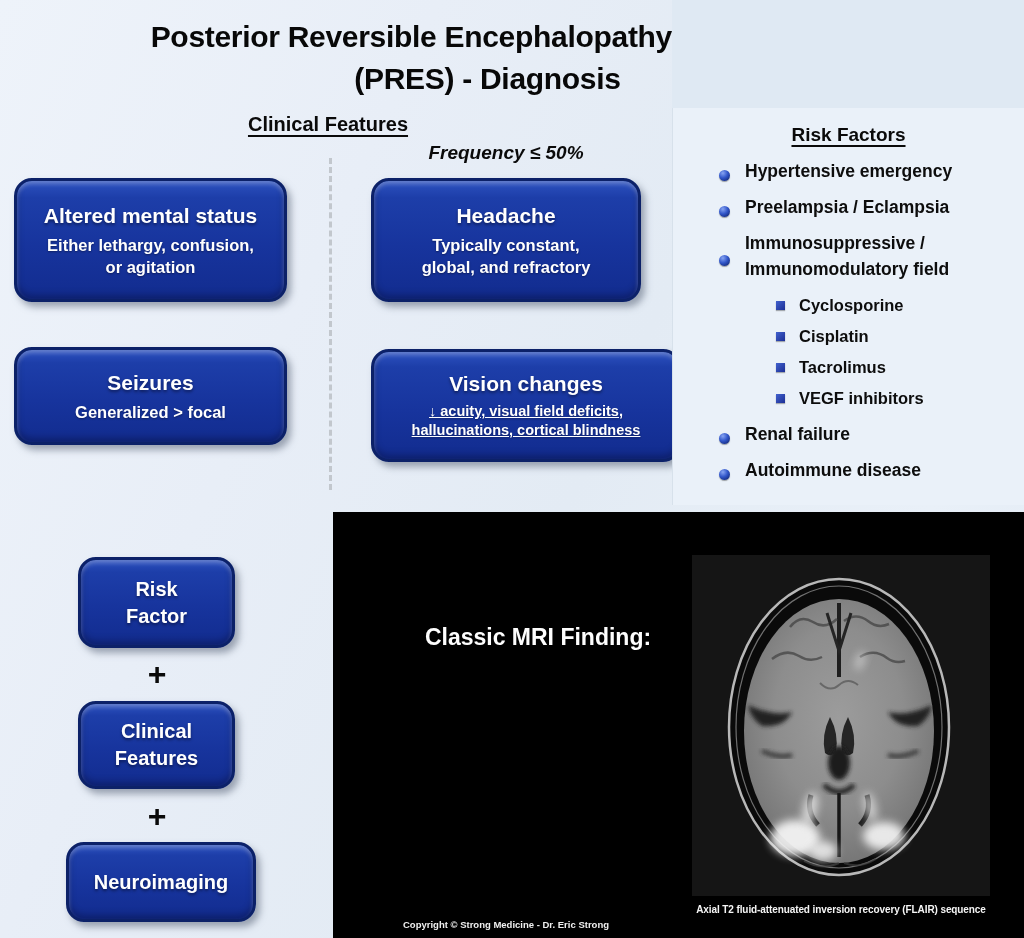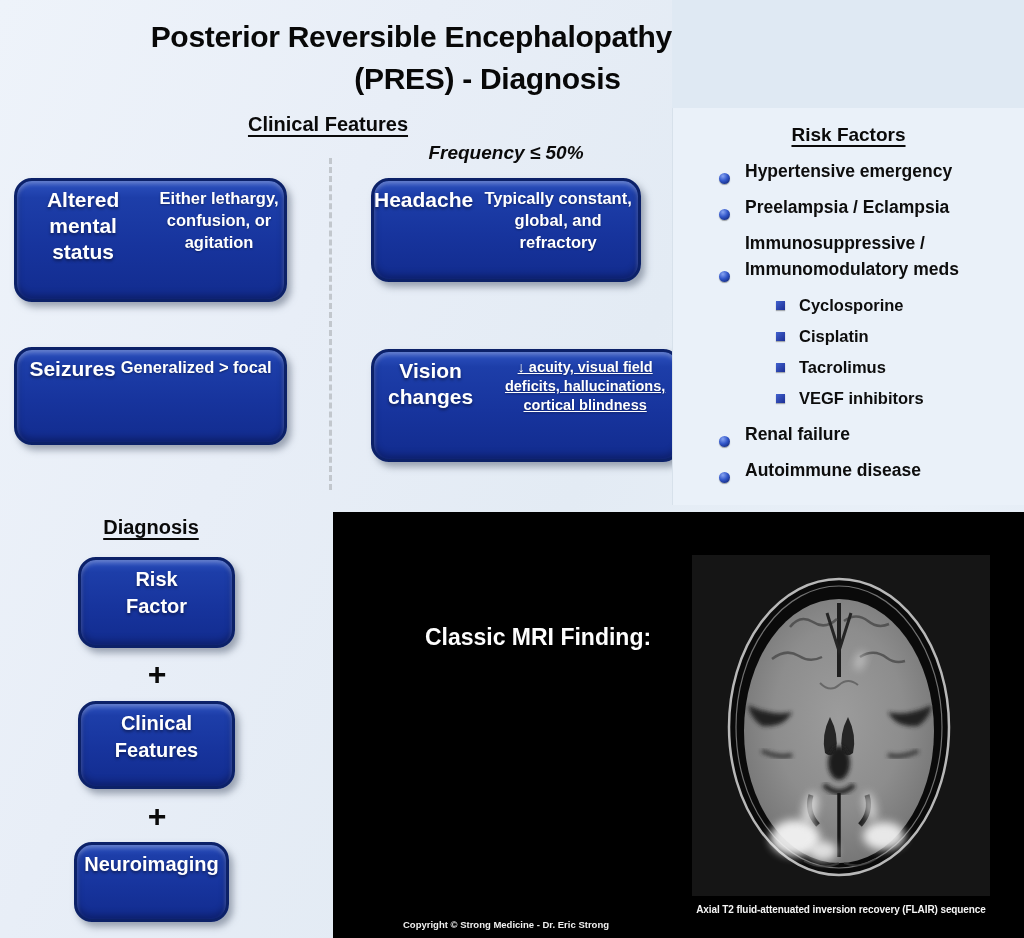--- a/index.html
+++ b/index.html
@@ -19,34 +19,34 @@
   .section-header { font-size:20px; font-weight:bold; color:#0a0a0a; }
   .freq-label { font-size:19px; font-weight:bold; font-style:italic; color:#0a0a0a; }
 
   .divider-dashed { left:329px; top:158px; height:332px; width:0;
     border-left:3px dashed #c2c7cd; }
 
   .bluebox {
     background:linear-gradient(180deg,#2d52c0 0%,#1d3ea9 14%,#17349d 55%,#122c8f 100%);
     border:3px solid #0c2168; border-radius:18px; color:#ffffff;
     box-shadow:4px 5px 7px rgba(90,100,120,0.55), inset 0 3px 4px rgba(255,255,255,0.28), inset 0 -4px 7px rgba(0,0,30,0.30);
-    display:flex; flex-direction:row; justify-content:center; 
-    text-align:center; padding:6px 0; gap:5px;
+    display:flex; flex-direction:column; justify-content:center; align-items:center;
+    text-align:center; padding:6px 8px; gap:5px;
   }
   .bluebox .bb-title { font-size:21px; font-weight:bold; text-shadow:0 2px 3px rgba(0,0,10,0.45); line-height:26px; }
   .bluebox .bb-sub { font-size:16.5px; font-weight:bold; line-height:22px; text-shadow:0 1px 2px rgba(0,0,10,0.4); }
   .bluebox .bb-sub.small { font-size:14.5px; line-height:19px; }
 
   .risk-strip { left:672px; top:0; width:352px; height:108px; background:#dfe9f3; }
   .risk-panel { left:672px; top:108px; width:352px; height:397px; background:#eaf1f9;
     border-left:1px solid #d7e1eb; }
   .risk-header { position:absolute; left:0; top:16px; width:100%; text-align:center;
     font-size:19px; font-weight:bold; color:#0a0a0a; }
   .risk-list { position:absolute; left:0; top:50px; width:100%; }
-  .risk-item { display:flex; align-items:flex-end; margin:0 0 10px 46px; }
+  .risk-item { display:flex; align-items:center; margin:0 0 10px 46px; }
   .risk-item .txt { font-size:17.5px; font-weight:bold; color:#0d0d0d; line-height:26px; width:272px; }
   .bullet-sphere { width:11px; height:11px; border-radius:50%; margin:8px 15px 0 0; flex:none;
     background:radial-gradient(circle at 35% 28%, #87a4f2 0%, #3156c9 45%, #102471 90%);
     box-shadow:0 1px 1px rgba(0,0,0,0.35); }
   .risk-subitem { display:flex; align-items:flex-start; margin:0 0 5px 103px; }
   .risk-subitem .txt { font-size:16.5px; font-weight:bold; color:#0d0d0d; line-height:26px; }
   .bullet-square { width:9px; height:9px; margin:9px 14px 0 0; flex:none;
     background:linear-gradient(135deg,#4161ce 0%,#1c2f95 100%);
     box-shadow:0 1px 1px rgba(0,0,0,0.3); }
 
@@ -81,21 +81,21 @@
 
   <div class="abs freq-label center" style="left:376px;top:142px;width:260px;">Frequency ≤ 50%</div>
 
   <div class="abs divider-dashed"></div>
 
   <div class="abs bluebox" style="left:14px;top:178px;width:273px;height:124px;">
     <div class="bb-title">Altered mental status</div>
     <div class="bb-sub" style="width:210px;">Either lethargy, confusion, or agitation</div>
   </div>
 
-  <div class="abs bluebox" style="left:371px;top:178px;width:270px;height:104px;">
+  <div class="abs bluebox" style="left:371px;top:178px;width:270px;height:124px;">
     <div class="bb-title">Headache</div>
     <div class="bb-sub" style="width:200px;">Typically constant, global, and refractory</div>
   </div>
 
   <div class="abs bluebox" style="left:14px;top:347px;width:273px;height:98px;">
     <div class="bb-title">Seizures</div>
     <div class="bb-sub">Generalized &gt; focal</div>
   </div>
 
   <div class="abs bluebox" style="left:371px;top:349px;width:310px;height:113px;">
@@ -112,21 +112,21 @@
       <div class="risk-item">
         <span class="bullet-sphere"></span>
         <span class="txt">Hypertensive emergency</span>
       </div>
       <div class="risk-item">
         <span class="bullet-sphere"></span>
         <span class="txt">Preelampsia / Eclampsia</span>
       </div>
       <div class="risk-item">
         <span class="bullet-sphere"></span>
-        <span class="txt">Immunosuppressive / Immunomodulatory meds</span>
+        <span class="txt">Immunosuppressive / Immunomodulatory field</span>
       </div>
       <div class="risk-subitem">
         <span class="bullet-square"></span>
         <span class="txt">Cyclosporine</span>
       </div>
       <div class="risk-subitem">
         <span class="bullet-square"></span>
         <span class="txt">Cisplatin</span>
       </div>
       <div class="risk-subitem">
@@ -141,33 +141,30 @@
         <span class="bullet-sphere"></span>
         <span class="txt">Renal failure</span>
       </div>
       <div class="risk-item">
         <span class="bullet-sphere"></span>
         <span class="txt">Autoimmune disease</span>
       </div>
     </div>
   </div>
 
-  <div class="abs section-header underlined center" style="left:61px;top:516px;width:180px;">
-    <span>Diagnosis</span>
-  </div>
 
   <div class="abs bluebox diag-box" style="left:78px;top:557px;width:157px;height:91px;">
     <div class="bb-title" style="width:90px;">Risk Factor</div>
   </div>
   <div class="abs diag-plus" style="left:127px;top:656px;">+</div>
   <div class="abs bluebox diag-box" style="left:78px;top:701px;width:157px;height:88px;">
     <div class="bb-title" style="width:110px;">Clinical Features</div>
   </div>
   <div class="abs diag-plus" style="left:127px;top:798px;">+</div>
-  <div class="abs bluebox diag-box" style="left:74px;top:842px;width:155px;height:80px;">
+  <div class="abs bluebox diag-box" style="left:66px;top:842px;width:190px;height:80px;">
     <div class="bb-title">Neuroimaging</div>
   </div>
 
   <div class="abs black-panel">
     <div class="mri-heading">Classic MRI Finding:</div>
 
     <div class="mri-image-wrap">
       <svg width="298" height="341" viewBox="0 0 298 341">
         <defs>
           <radialGradient id="gb" cx="50%" cy="45%" r="68%">

